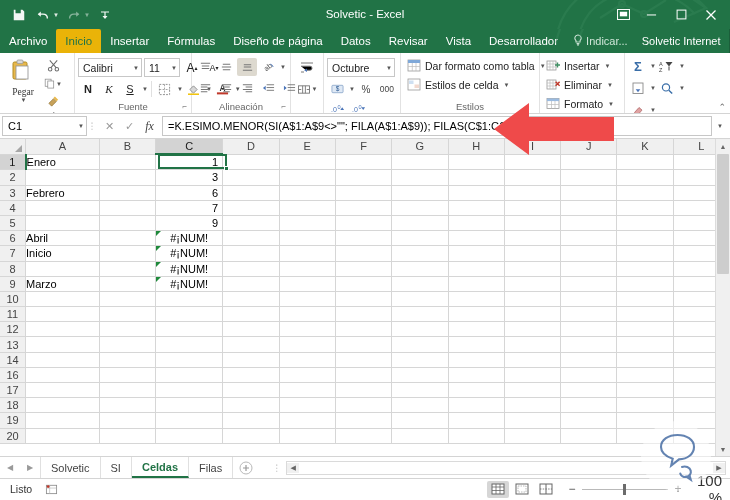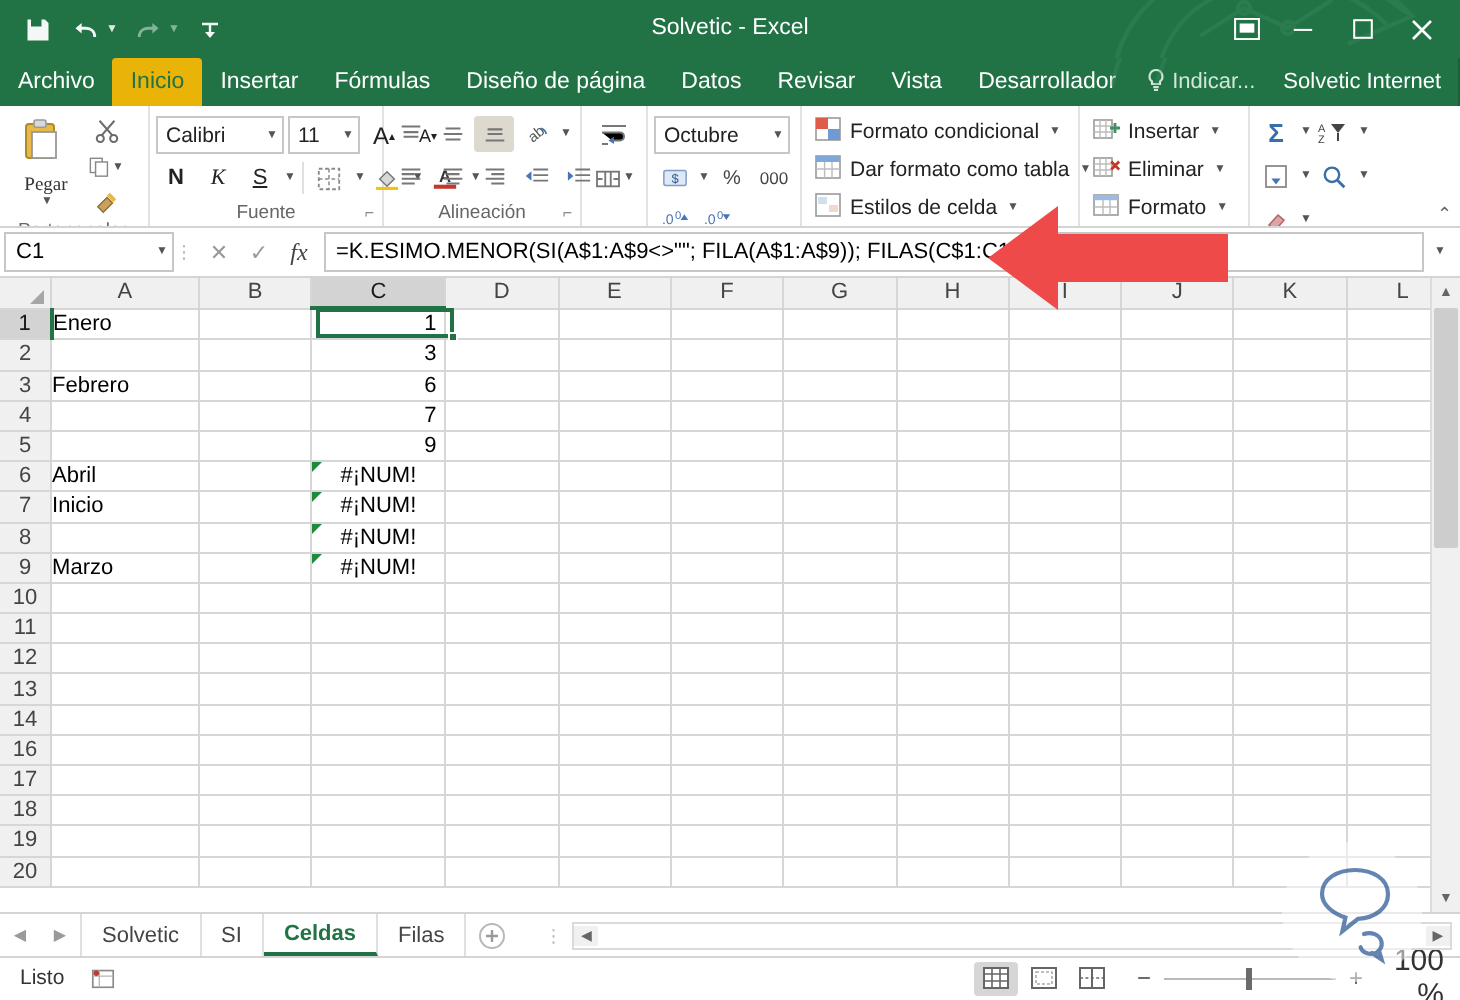--- a/index.html
+++ b/index.html
@@ -520,31 +520,20 @@
               </svg>
           </div>
         </div>
       </div>
 
     </div>
 
     <div class="grp" style="width:132px">
       <div class="grp-body" style="padding-top:2px">
         <div class="stack">
-          <div class="wide-item">
-            <span>
-              <svg width="14" height="13" viewBox="0 0 14 13">
-                  <rect x="1" y="1" width="12" height="11" fill="#fff" stroke="#9a9a9a" stroke-width=".8"></rect>
-                  <rect x="1" y="1" width="6" height="5.5" fill="#e05c4a"></rect>
-                  <rect x="7" y="6.5" width="6" height="5.5" fill="#6f9ad3"></rect>
-                </svg>
-            </span>
-            <span>Formato condicional</span>
-            <span class="caret">▼</span>
-          </div>
           <div class="wide-item">
             <span>
               <svg width="14" height="13" viewBox="0 0 14 13">
                   <rect x="1" y="1" width="12" height="11" fill="#fff" stroke="#9a9a9a" stroke-width=".8"></rect>
                   <rect x="1" y="1" width="12" height="3" fill="#7fa8d8"></rect>
                   <path stroke="#bcbcbc" stroke-width=".7" d="M1 7.5h12M5.3 4v8M9 4v8"></path>
                 </svg>
             </span>
             <span>Dar formato como tabla</span>
             <span class="caret">▼</span>

